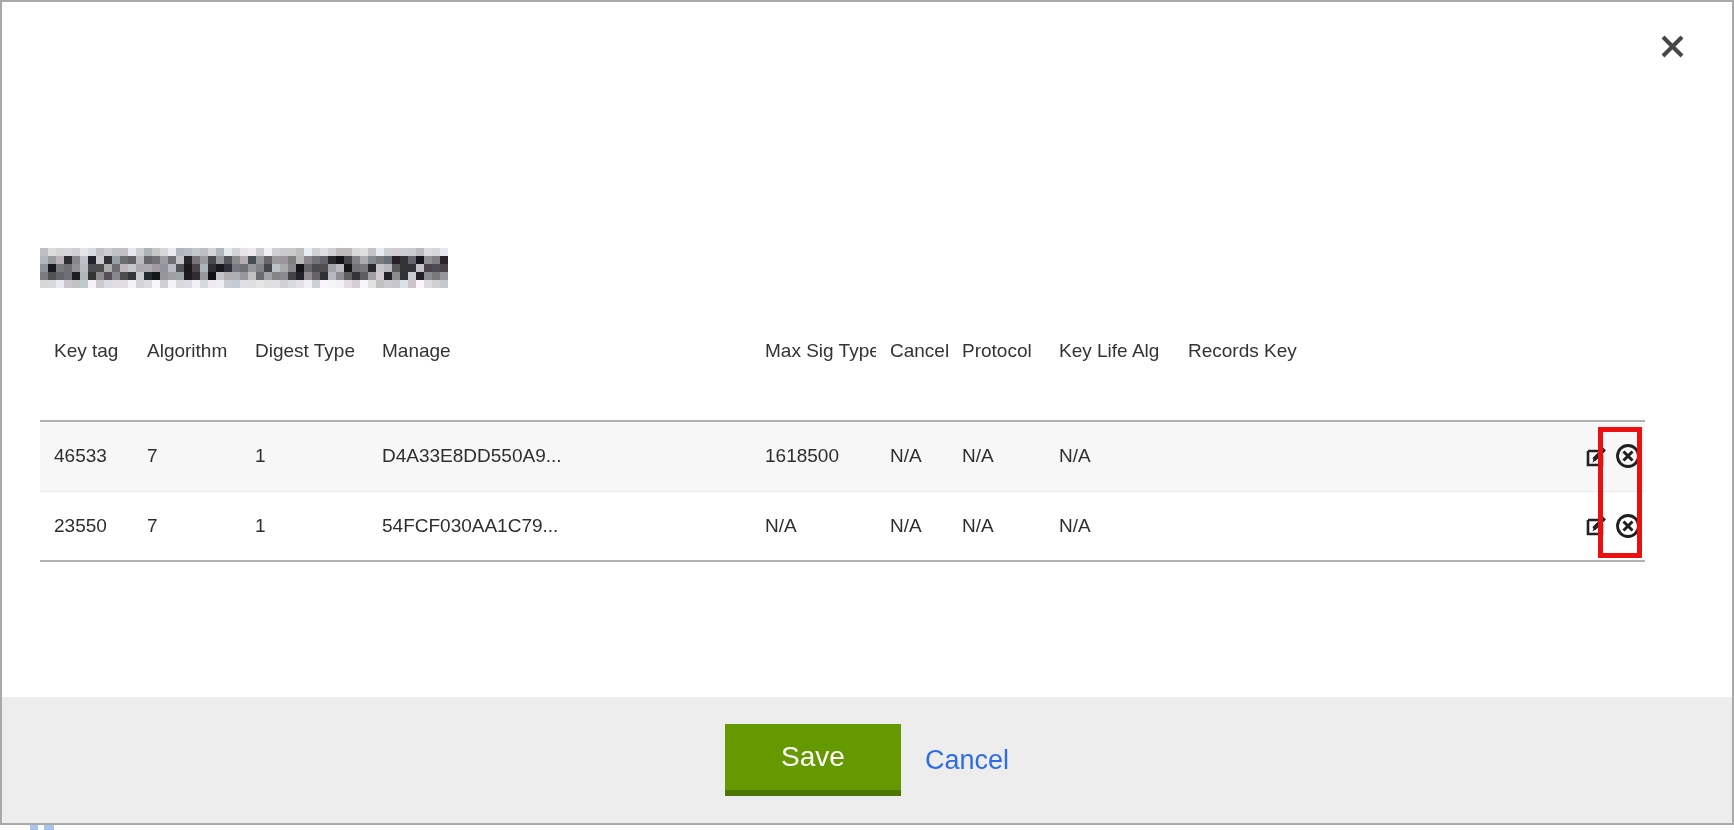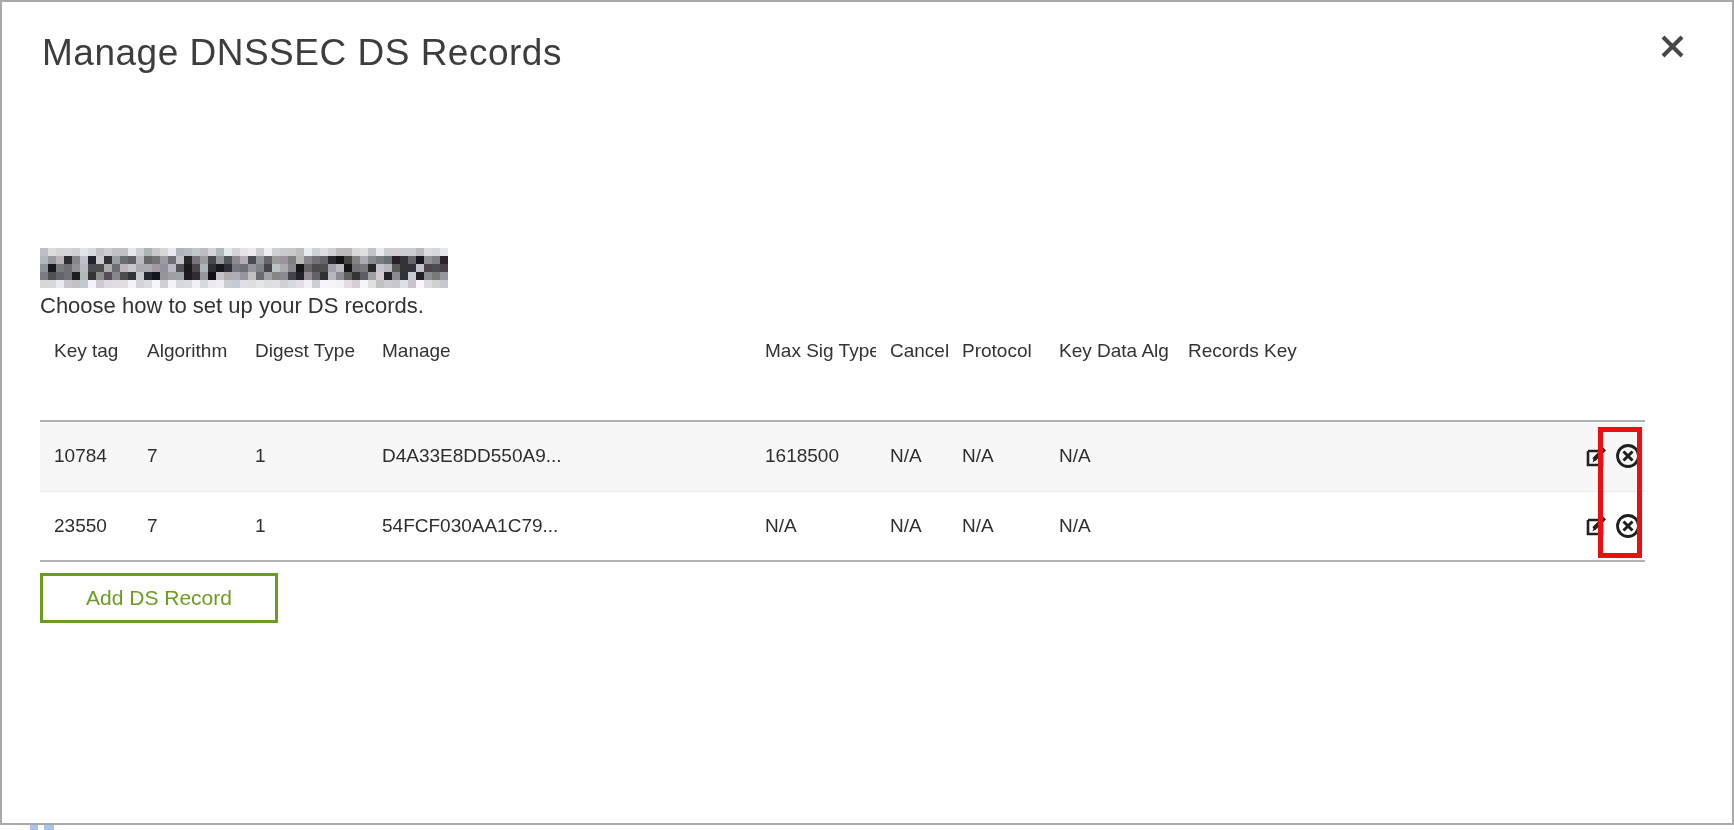--- a/index.html
+++ b/index.html
@@ -133,21 +133,20 @@
     left: 0; top: 825px; width: 1734px; height: 5px;
     background: #ffffff;
   }
   .peek-mark { position: absolute; top: 0; height: 5px; background: #aac4ea; }
 </style>
 </head>
 <body>
 
 <div class="modal">
 
-  <h1 class="dialog-title">Manage DNSSEC DS Records</h1>
 
   <button class="close-btn" aria-label="Close">
     <svg width="27" height="27" viewBox="0 0 27 27">
       <line x1="4" y1="4" x2="23" y2="23" stroke="#474747" stroke-width="4"></line>
       <line x1="23" y1="4" x2="4" y2="23" stroke="#474747" stroke-width="4"></line>
     </svg>
   </button>
 
   <div class="pixel-domain" id="pixel-domain">
       <div style="background: rgb(190, 190, 196);"></div>
@@ -400,21 +399,20 @@
       <div style="background: rgb(202, 202, 209);"></div>
       <div style="background: rgb(199, 199, 203);"></div>
       <div style="background: rgb(218, 225, 232);"></div>
       <div style="background: rgb(202, 195, 202);"></div>
       <div style="background: rgb(252, 246, 252);"></div>
       <div style="background: rgb(219, 219, 224);"></div>
       <div style="background: rgb(208, 208, 210);"></div>
       <div style="background: rgb(196, 201, 206);"></div>
     </div>
 
-  <p class="instruction">Choose how to set up your DS records.</p>
 
   <table class="ds-table">
     <colgroup>
       <col style="width:93px">
         <col style="width:108px">
         <col style="width:127px">
       <col style="width:383px">
         <col style="width:125px">
         <col style="width:72px">
       <col style="width:97px">
@@ -424,28 +422,28 @@
     </colgroup>
     <thead>
         <tr id="header-row">
           <th>Key tag</th>
           <th>Algorithm</th>
           <th>Digest Type</th>
           <th>Manage</th>
           <th>Max Sig Type</th>
           <th>Cancel</th>
           <th>Protocol</th>
-          <th>Key Data Alg</th>
+          <th>Key Life Alg</th>
           <th>Records Key</th>
           <th></th>
         </tr>
       </thead>
     <tbody id="table-body">
         <tr>
-          <td>10784</td>
+          <td>46533</td>
           <td>7</td>
           <td>1</td>
           <td>D4A33E8DD550A9...</td>
           <td>1618500</td>
           <td>N/A</td>
           <td>N/A</td>
           <td>N/A</td>
           <td></td>
           <td class="actions-cell"><button class="icon-btn"><svg width="25" height="25" viewBox="0 0 25 25">
                 <path d="M4 7 h10 M4 7 v14 h14 v-10" fill="none" stroke="#222" stroke-width="2.6"></path>
@@ -475,21 +473,24 @@
                 <circle cx="13" cy="13" r="10.5" fill="none" stroke="#1f1f1f" stroke-width="2.8"></circle>
                 <line x1="8.5" y1="8.5" x2="17.5" y2="17.5" stroke="#1f1f1f" stroke-width="3"></line>
                 <line x1="17.5" y1="8.5" x2="8.5" y2="17.5" stroke="#1f1f1f" stroke-width="3"></line>
               </svg></button></td>
         </tr>
       </tbody>
   </table>
 
   <div class="red-annotation"></div>
 
-  <button class="add-btn">Add DS Record</button>
-
+
+  <div class="dialog-footer">
+    <button class="save-btn">Save</button>
+    <a class="cancel-link">Cancel</a>
+  </div>
 
 </div>
 
 <div class="page-peek">
   <div class="peek-mark" style="left:30px;width:8px;"></div>
   <div class="peek-mark" style="left:44px;width:10px;"></div>
 </div>
 
 </body></html>

